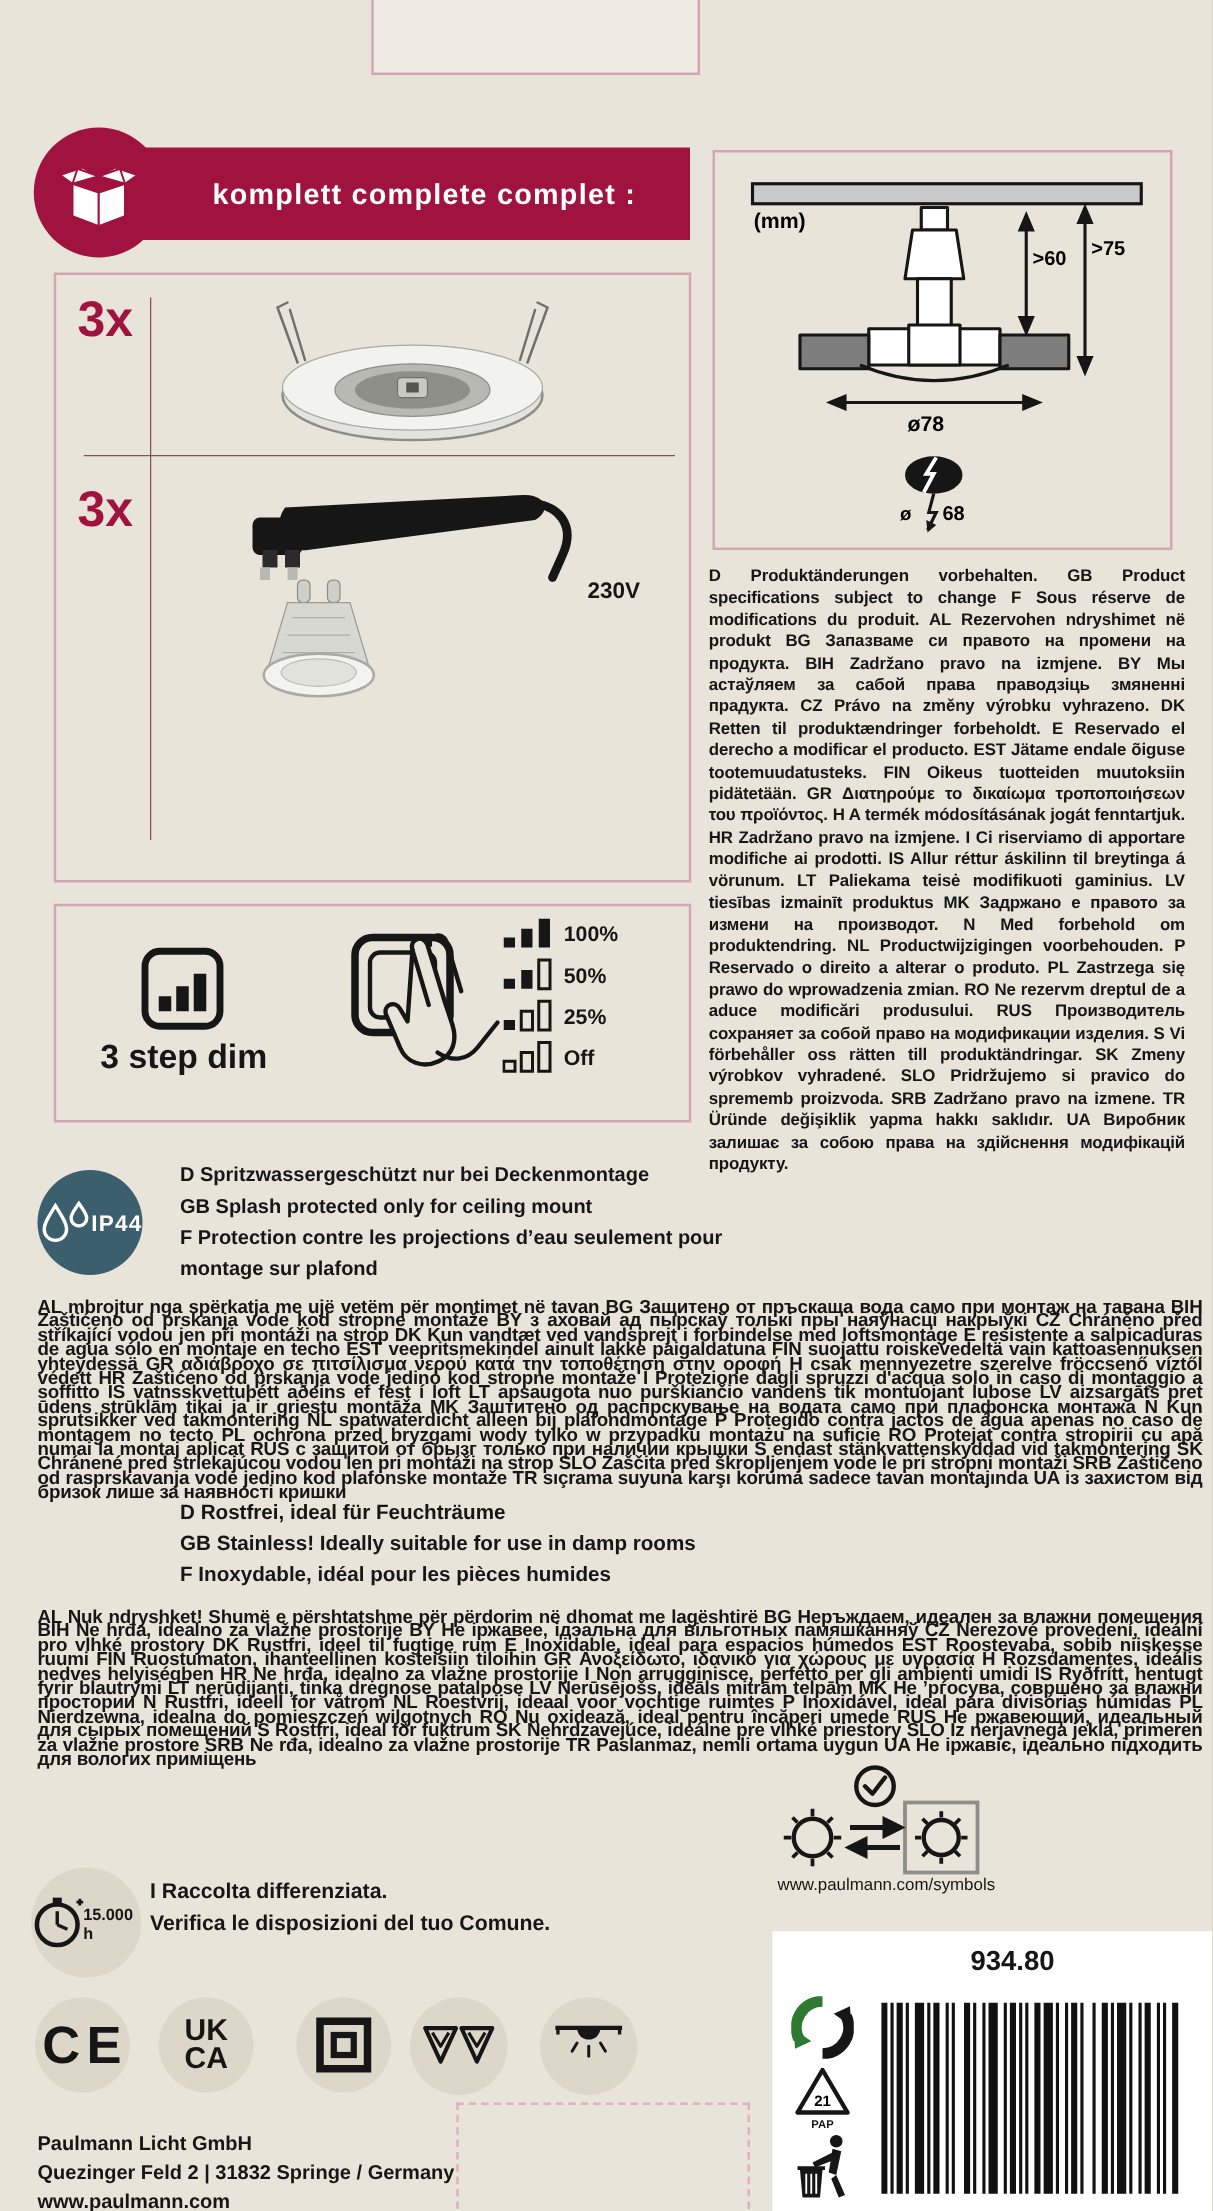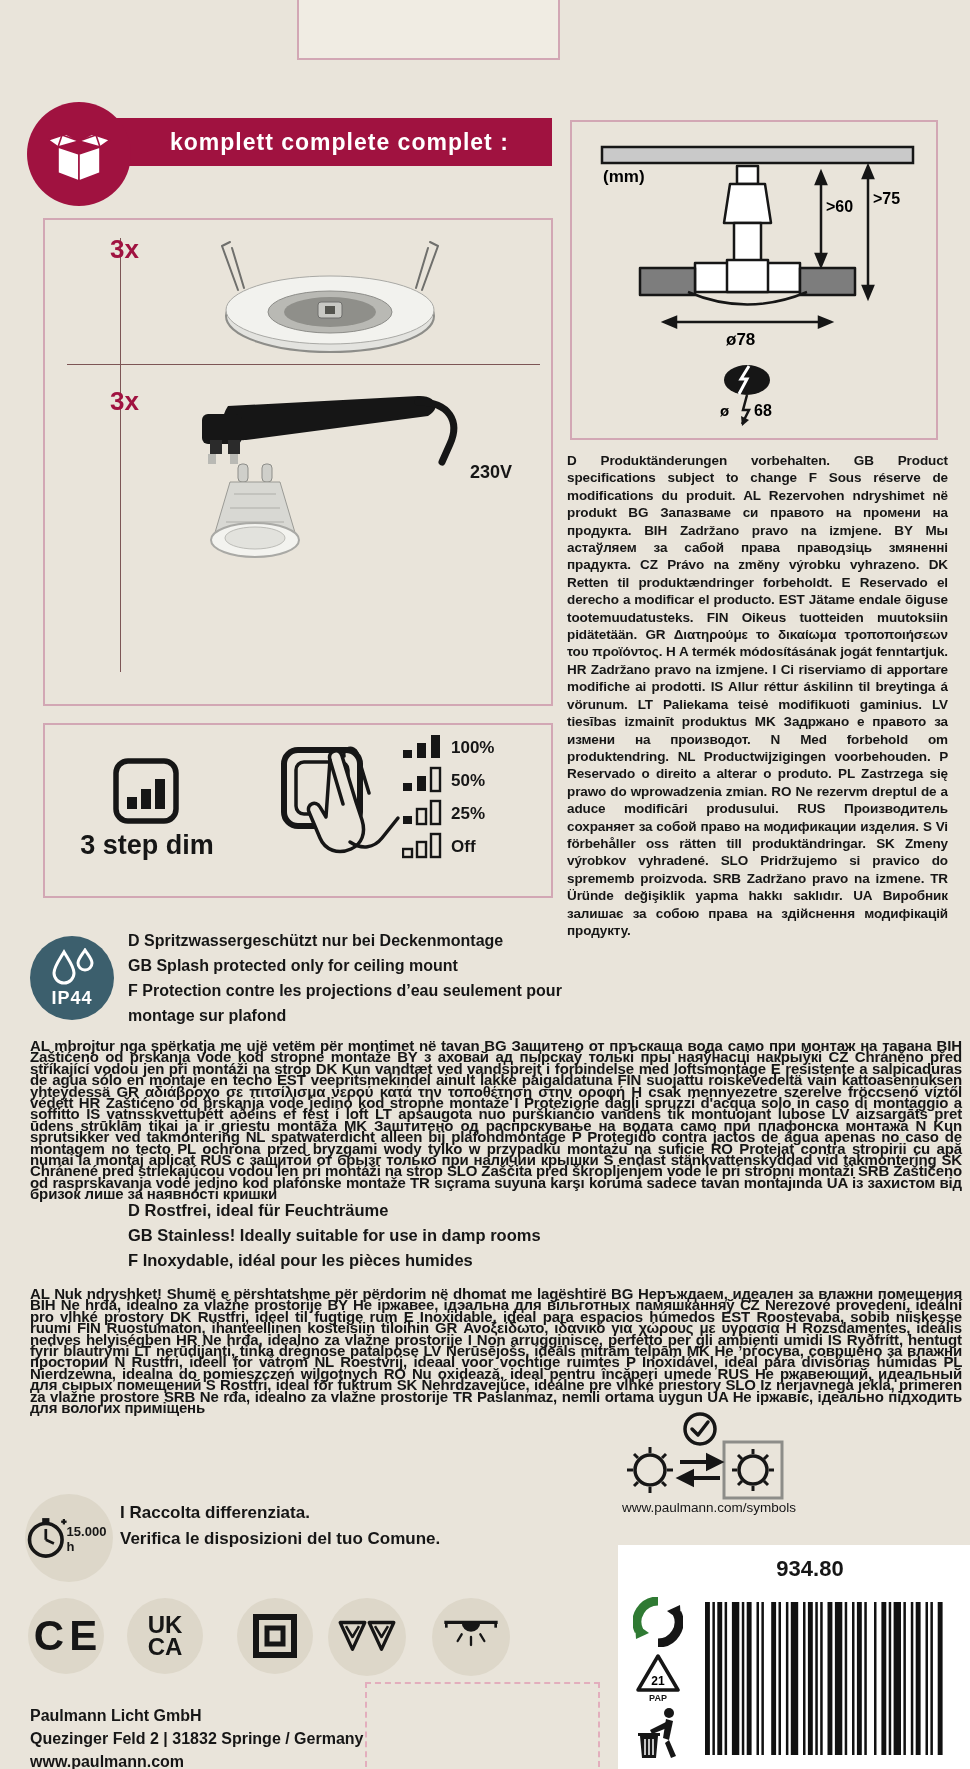--- a/index.html
+++ b/index.html
@@ -1,41 +1,41 @@
 <!DOCTYPE html>
 <html><head>
 <meta charset="utf-8">
 <style>
   html,body{margin:0;padding:0;background:#cfcabf;}
   .page{position:relative;width:970px;height:1769px;background:#e9e4da;overflow:hidden;
         font-family:"Liberation Sans",sans-serif;font-weight:700;color:#161616;}
   .abs{position:absolute;}
   .pinkbox{border:2px solid #d2a7b4;box-sizing:border-box;}
   .banner{background:#a01240;color:#fff;display:flex;align-items:center;}
-  .qty{font-size:26px;color:#a01240;margin-left:48px;}
+  .qty{font-size:40px;color:#a01240;}
   .justify{text-align:justify;}
   .bignote{font-size:13.5px;line-height:17.4px;letter-spacing:-0.1px;}
   .smallnote{font-size:15px;line-height:11.4px;letter-spacing:-0.15px;}
-  .featline{font-size:16.5px;line-height:25px;}
-  .roundbadge{border-radius:50%;display:flex;flex-direction:column;align-items:center;justify-content:center;}
+  .featline{font-size:16.5px;line-height:25px;margin-left:16px;}
+  .roundbadge{border-radius:50%;display:flex;align-items:center;justify-content:center;}
   .graycircle{background:#ddd7c9;border-radius:50%;display:flex;align-items:center;justify-content:center;}
   .dim-row{display:flex;align-items:flex-end;height:27px;margin-bottom:6px;}
   .dim-row span{font-size:17px;margin-left:9px;line-height:25px;text-align:center;}
   b{font-weight:700;}
   .thinline{background:#7d5555;}
   svg text{font-family:"Liberation Sans",sans-serif;font-weight:700;}
 </style>
 </head>
 <body>
 
 <div class="page">
 
   <div class="abs pinkbox" style="left:297px;top:-10px;width:263px;height:70px;background:#f0ece3;"></div>
 
-  <div class="abs banner" style="left:96px;top:118px;width:456px;height:48px;">
+  <div class="abs banner" style="left:96px;top:118px;width:456px;height:74px;">
     <span style="padding-left:74px;font-size:23px;letter-spacing:1px;">komplett  complete  complet :</span>
   </div>
   <div class="abs roundbadge" style="left:27px;top:102px;width:104px;height:104px;background:#a01240;">
     <svg width="66" height="62" viewBox="0 0 66 62">
       <g stroke="#a01240" stroke-width="1.6" fill="#fff" stroke-linejoin="round">
         <polygon points="12,24 33,31 33,58 12,50"></polygon>
         <polygon points="33,31 54,24 54,50 33,58"></polygon>
         <polygon points="12,24 2,17 20,11 33,18"></polygon>
         <polygon points="54,24 64,17 46,11 33,18"></polygon>
         <polygon points="12,24 16,12 33,18"></polygon>

